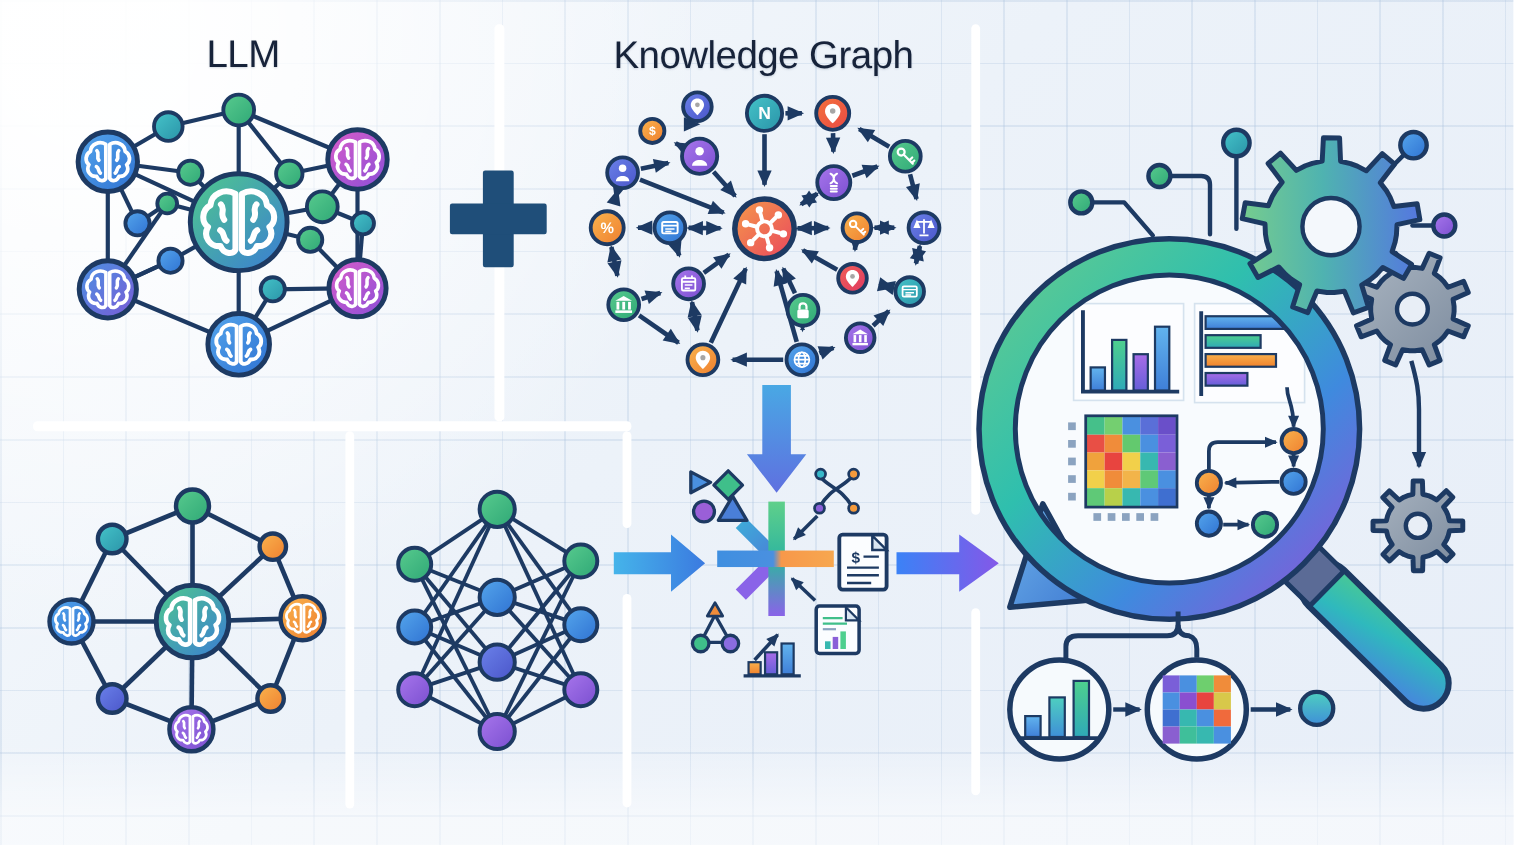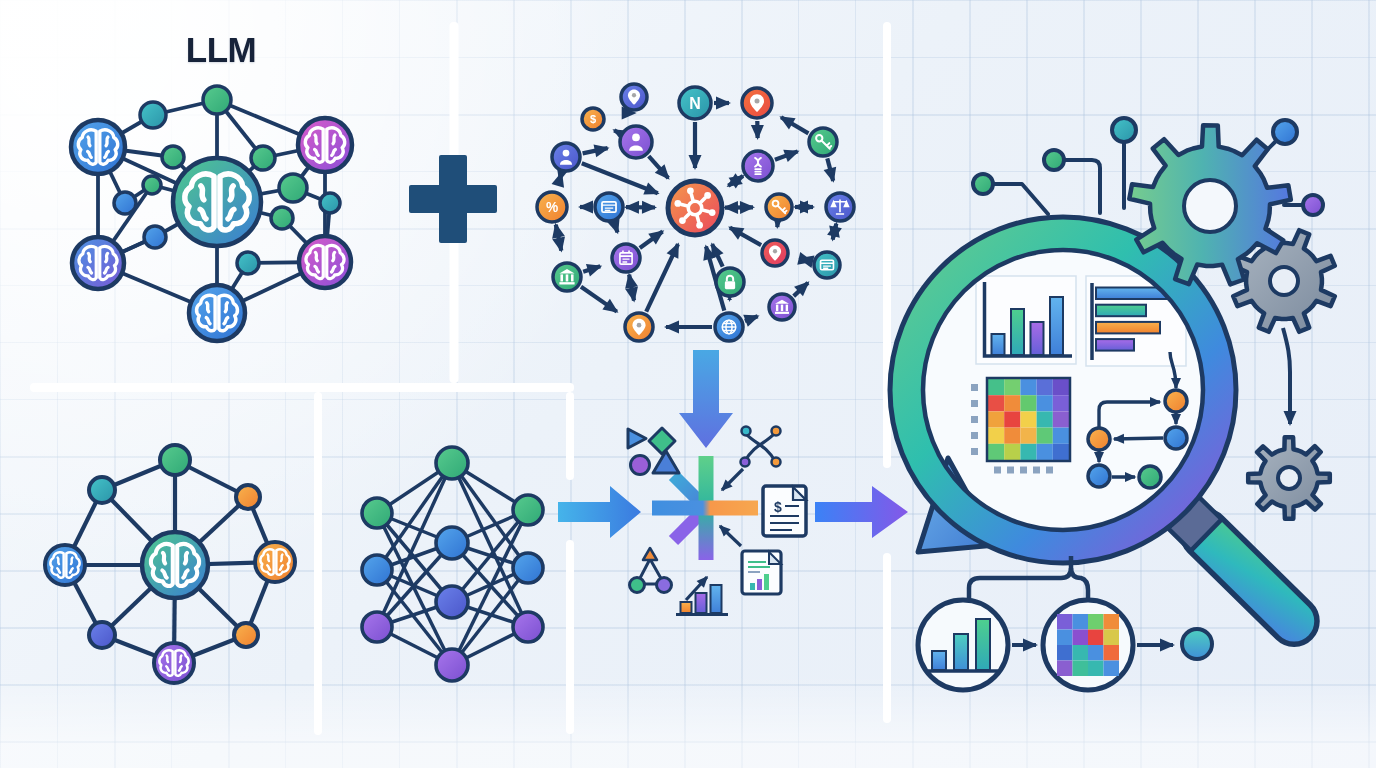--- a/index.html
+++ b/index.html
@@ -6,21 +6,21 @@
   body{width:1376px;height:768px;overflow:hidden;font-family:"Liberation Sans",sans-serif;}
   #stage{position:relative;width:1376px;height:768px;
     background:
       radial-gradient(circle at 6% 4%, rgba(255,255,255,.95) 0 6%, rgba(255,255,255,0) 38%),
       linear-gradient(to top, rgba(255,255,255,.55) 0 3%, rgba(255,255,255,0) 12%),
       repeating-linear-gradient(to right, rgba(168,192,220,.28) 0 1.5px, transparent 1.5px 57px),
       repeating-linear-gradient(to bottom, rgba(168,192,220,.28) 0 1.5px, transparent 1.5px 57px),
       linear-gradient(135deg,#f7fafd 0%, #ecf2f9 45%, #e7eef8 100%);
   }
   svg{position:absolute;left:0;top:0;font-family:"Liberation Sans",sans-serif;}
-  .title{position:absolute;transform:translateX(-50%);font-size:35px;font-weight:bold;
+  .title{position:absolute;transform:translateX(-50%);font-size:35px;font-weight:normal;
     color:#17233a;letter-spacing:-0.5px;white-space:nowrap;text-shadow:0 1px 2px rgba(30,50,90,.18);}
 </style>
 </head>
 <body>
 
 <div id="stage">
 
   <svg width="1376" height="768" viewBox="0 0 1376 768">
     <defs>
       <linearGradient id="g-green" x1="0" y1="0" x2="1" y2="1">
@@ -643,13 +643,14 @@
           <rect x="1088" y="660.5" width="15.5" height="15.5" fill="#37b8b0"></rect>
           <rect x="1103.5" y="660.5" width="15.5" height="15.5" fill="#4a90e0"></rect>
         </g>
       <path d="M1012,645 L1036,645" stroke="#1d3a63" stroke-width="4" fill="none" marker-end="url(#ah)"></path>
       <path d="M1137,645 L1173,645" stroke="#1d3a63" stroke-width="4" fill="none" marker-end="url(#ah)"></path>
       <circle id="end-dot" cx="1197" cy="644" r="15" stroke="#1d3a63" stroke-width="4" fill="url(#g-bar-teal)"></circle>
     </g>
   </svg>
 
   <div class="title" style="left:221px;top:30px;">LLM</div>
+  <div class="title" style="left:694px;top:31px;">Knowledge Graph</div>
 </div>
 
 </body></html>

